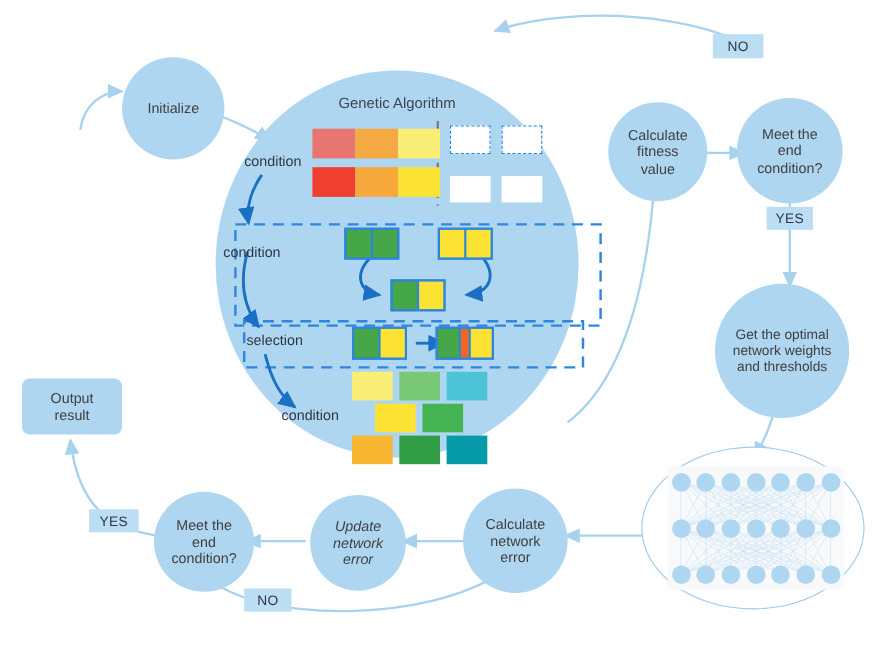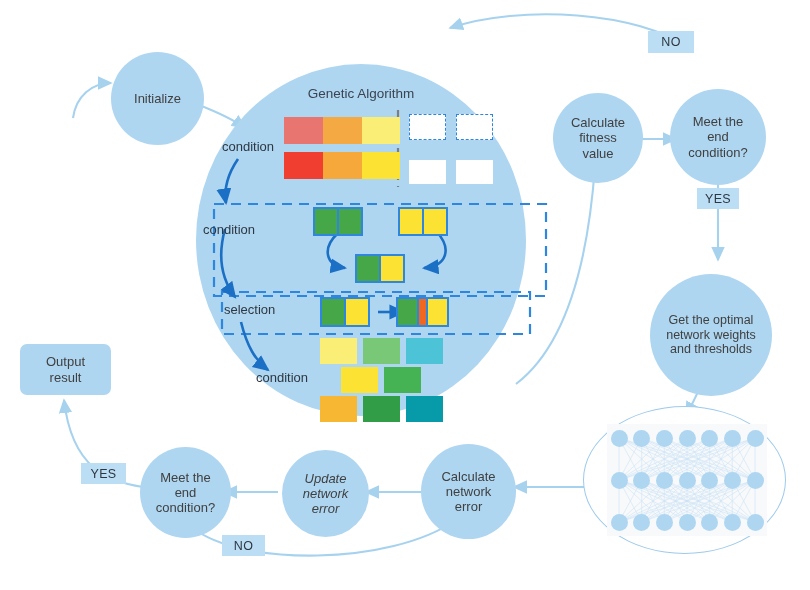--- a/index.html
+++ b/index.html
@@ -120,21 +120,21 @@
     </g>
   </svg>
 
 
   <div class="node circle" style="left:111px; top:52px; width:93px; height:93px; font-size:13px;">Initialize</div>
 
   <div class="node circle" style="left:553px; top:93px; width:90px; height:90px; font-size:13px;">Calculate<br>fitness<br>value</div>
 
   <div class="node circle" style="left:670px; top:89px; width:96px; height:96px; font-size:13px;">Meet the<br>end<br>condition?</div>
 
-  <div class="node circle" style="left:650px; top:274px; width:122px; height:122px; font-size:12.5px;">Get the optimal<br>network weights<br>and thresholds</div>
+  <div class="node circle" style="left:650px; top:258px; width:122px; height:122px; font-size:12.5px;">Get the optimal<br>network weights<br>and thresholds</div>
 
   <div class="node circle" style="left:421px; top:444px; width:95px; height:95px; font-size:13px;">Calculate<br>network<br>error</div>
 
   <div class="node circle" style="left:282px; top:450px; width:87px; height:87px; font-size:13px;font-style:italic;">Update<br>network<br>error</div>
 
   <div class="node circle" style="left:140px; top:447px; width:91px; height:91px; font-size:13px;">Meet the<br>end<br>condition?</div>
 
   <div class="node rrect" style="left:20px; top:344px; width:91px; height:51px; font-size:13px;">Output<br>result</div>
 
   <div class="label-chip" style="left:648px; top:31px; width:46px; height:22px;">NO</div>

